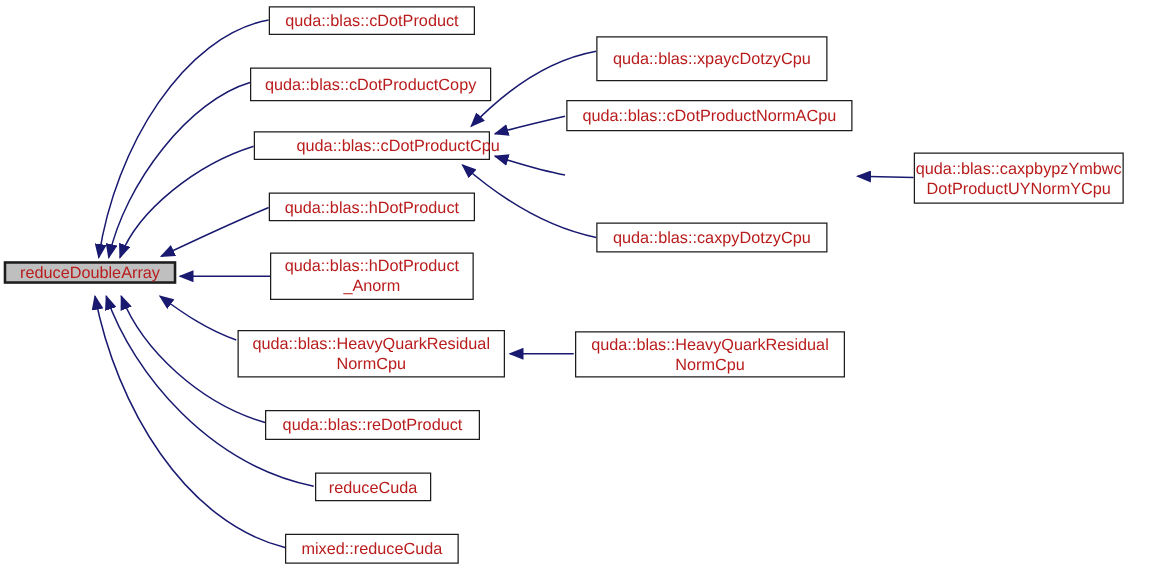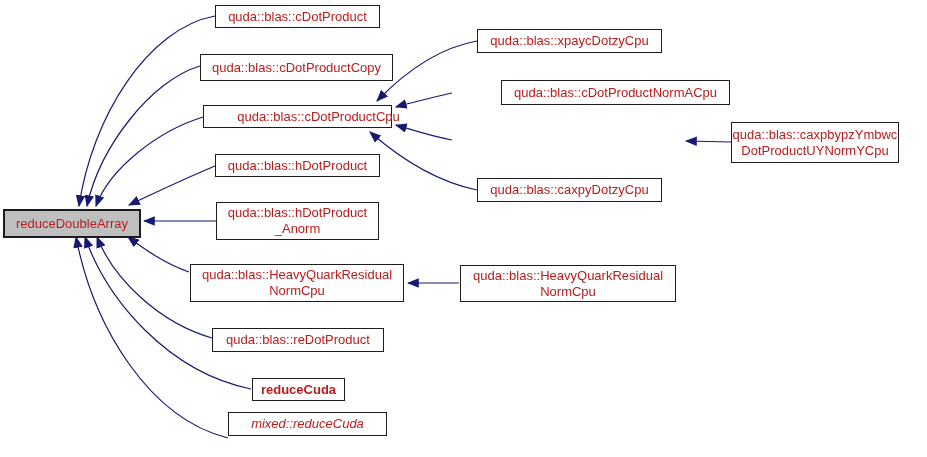--- a/index.html
+++ b/index.html
@@ -70,21 +70,21 @@
     <path class="edge" d="M251,389 C168,372 107,300 85,237" marker-end="url(#arrow)"></path>
     <path class="edge" d="M228,438 C148,418 93,325 76,237" marker-end="url(#arrow)"></path>
     <path class="edge" d="M477,41 C438,48 404,73 377,101" marker-end="url(#arrow)"></path>
     <path class="edge" d="M452,93 C430,98 413,102 396,107" marker-end="url(#arrow)"></path>
     <path class="edge" d="M452,140 C430,136 413,130 396,125" marker-end="url(#arrow)"></path>
     <path class="edge" d="M477,190 C438,182 402,160 370,132" marker-end="url(#arrow)"></path>
     <path class="edge" d="M731,142 L686,141" marker-end="url(#arrow)"></path>
     <path class="edge" d="M459,283 L408,283" marker-end="url(#arrow)"></path>
   </svg>
 
-  <div class="node focus" style="left:3px; top:209px; width:138px; height:29px;text-align:right;">
+  <div class="node focus" style="left:3px; top:209px; width:138px; height:18px;text-align:right;">
     <span>reduceDoubleArray</span>
   </div>
 
   <div class="node" style="left:215px; top:5px; width:165px; height:23px;">
     <span>quda::blas::cDotProduct</span>
   </div>
 
   <div class="node" style="left:200px; top:54px; width:193px; height:27px;">
     <span>quda::blas::cDotProductCopy</span>
   </div>
@@ -104,33 +104,33 @@
 
   <div class="node" style="left:190px; top:264px; width:214px; height:38px;">
     <span>quda::blas::HeavyQuarkResidual</span>
     <span>NormCpu</span>
   </div>
 
   <div class="node" style="left:212px; top:328px; width:172px; height:24px;">
     <span>quda::blas::reDotProduct</span>
   </div>
 
-  <div class="node" style="left:252px; top:378px; width:93px; height:23px;font-weight:bold;">
+  <div class="node" style="left:252px; top:378px; width:93px; height:23px;">
     <span>reduceCuda</span>
   </div>
 
-  <div class="node" style="left:228px; top:412px; width:159px; height:24px;font-style:italic;">
+  <div class="node" style="left:228px; top:427px; width:139px; height:24px;">
     <span>mixed::reduceCuda</span>
   </div>
 
-  <div class="node" style="left:477px; top:29px; width:185px; height:24px;">
+  <div class="node" style="left:477px; top:29px; width:185px; height:36px;">
     <span>quda::blas::xpaycDotzyCpu</span>
   </div>
 
-  <div class="node" style="left:453px; top:80px; width:229px; height:25px;margin-left:48px;">
+  <div class="node" style="left:453px; top:80px; width:229px; height:25px;">
     <span>quda::blas::cDotProductNormACpu</span>
   </div>
 
 
   <div class="node" style="left:477px; top:178px; width:185px; height:24px;">
     <span>quda::blas::caxpyDotzyCpu</span>
   </div>
 
   <div class="node" style="left:460px; top:265px; width:216px; height:37px;">
     <span>quda::blas::HeavyQuarkResidual</span>

